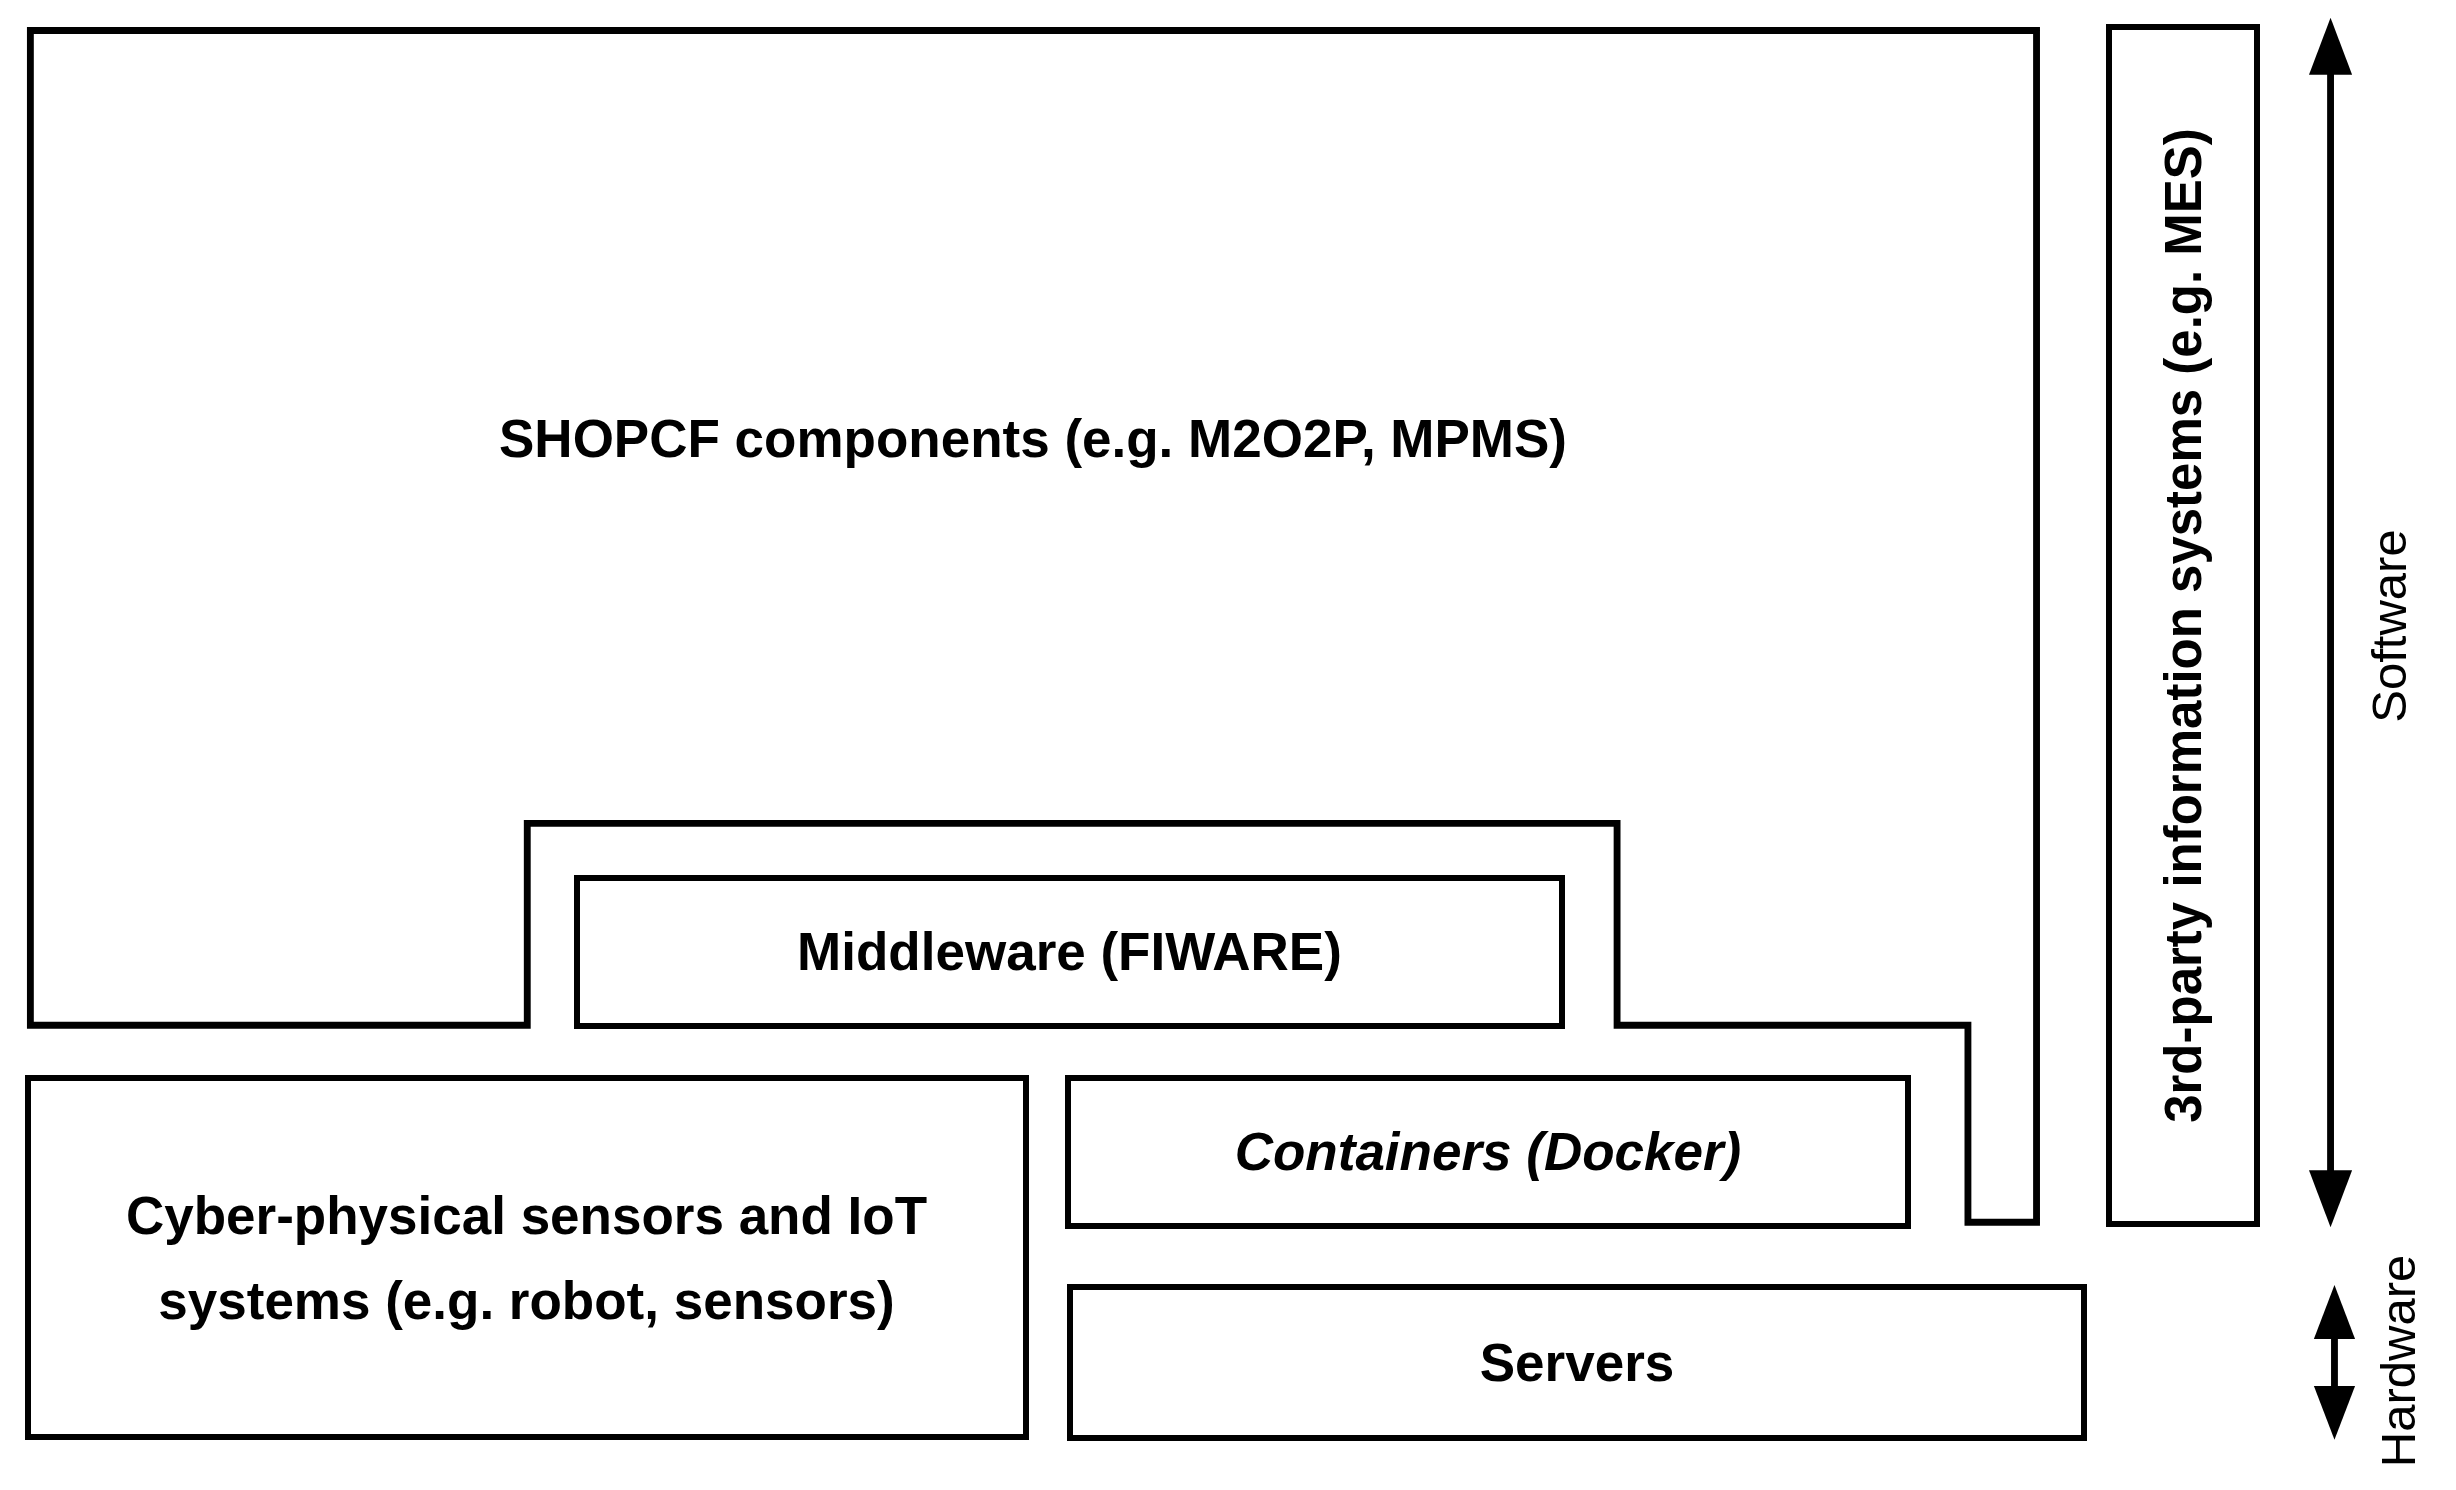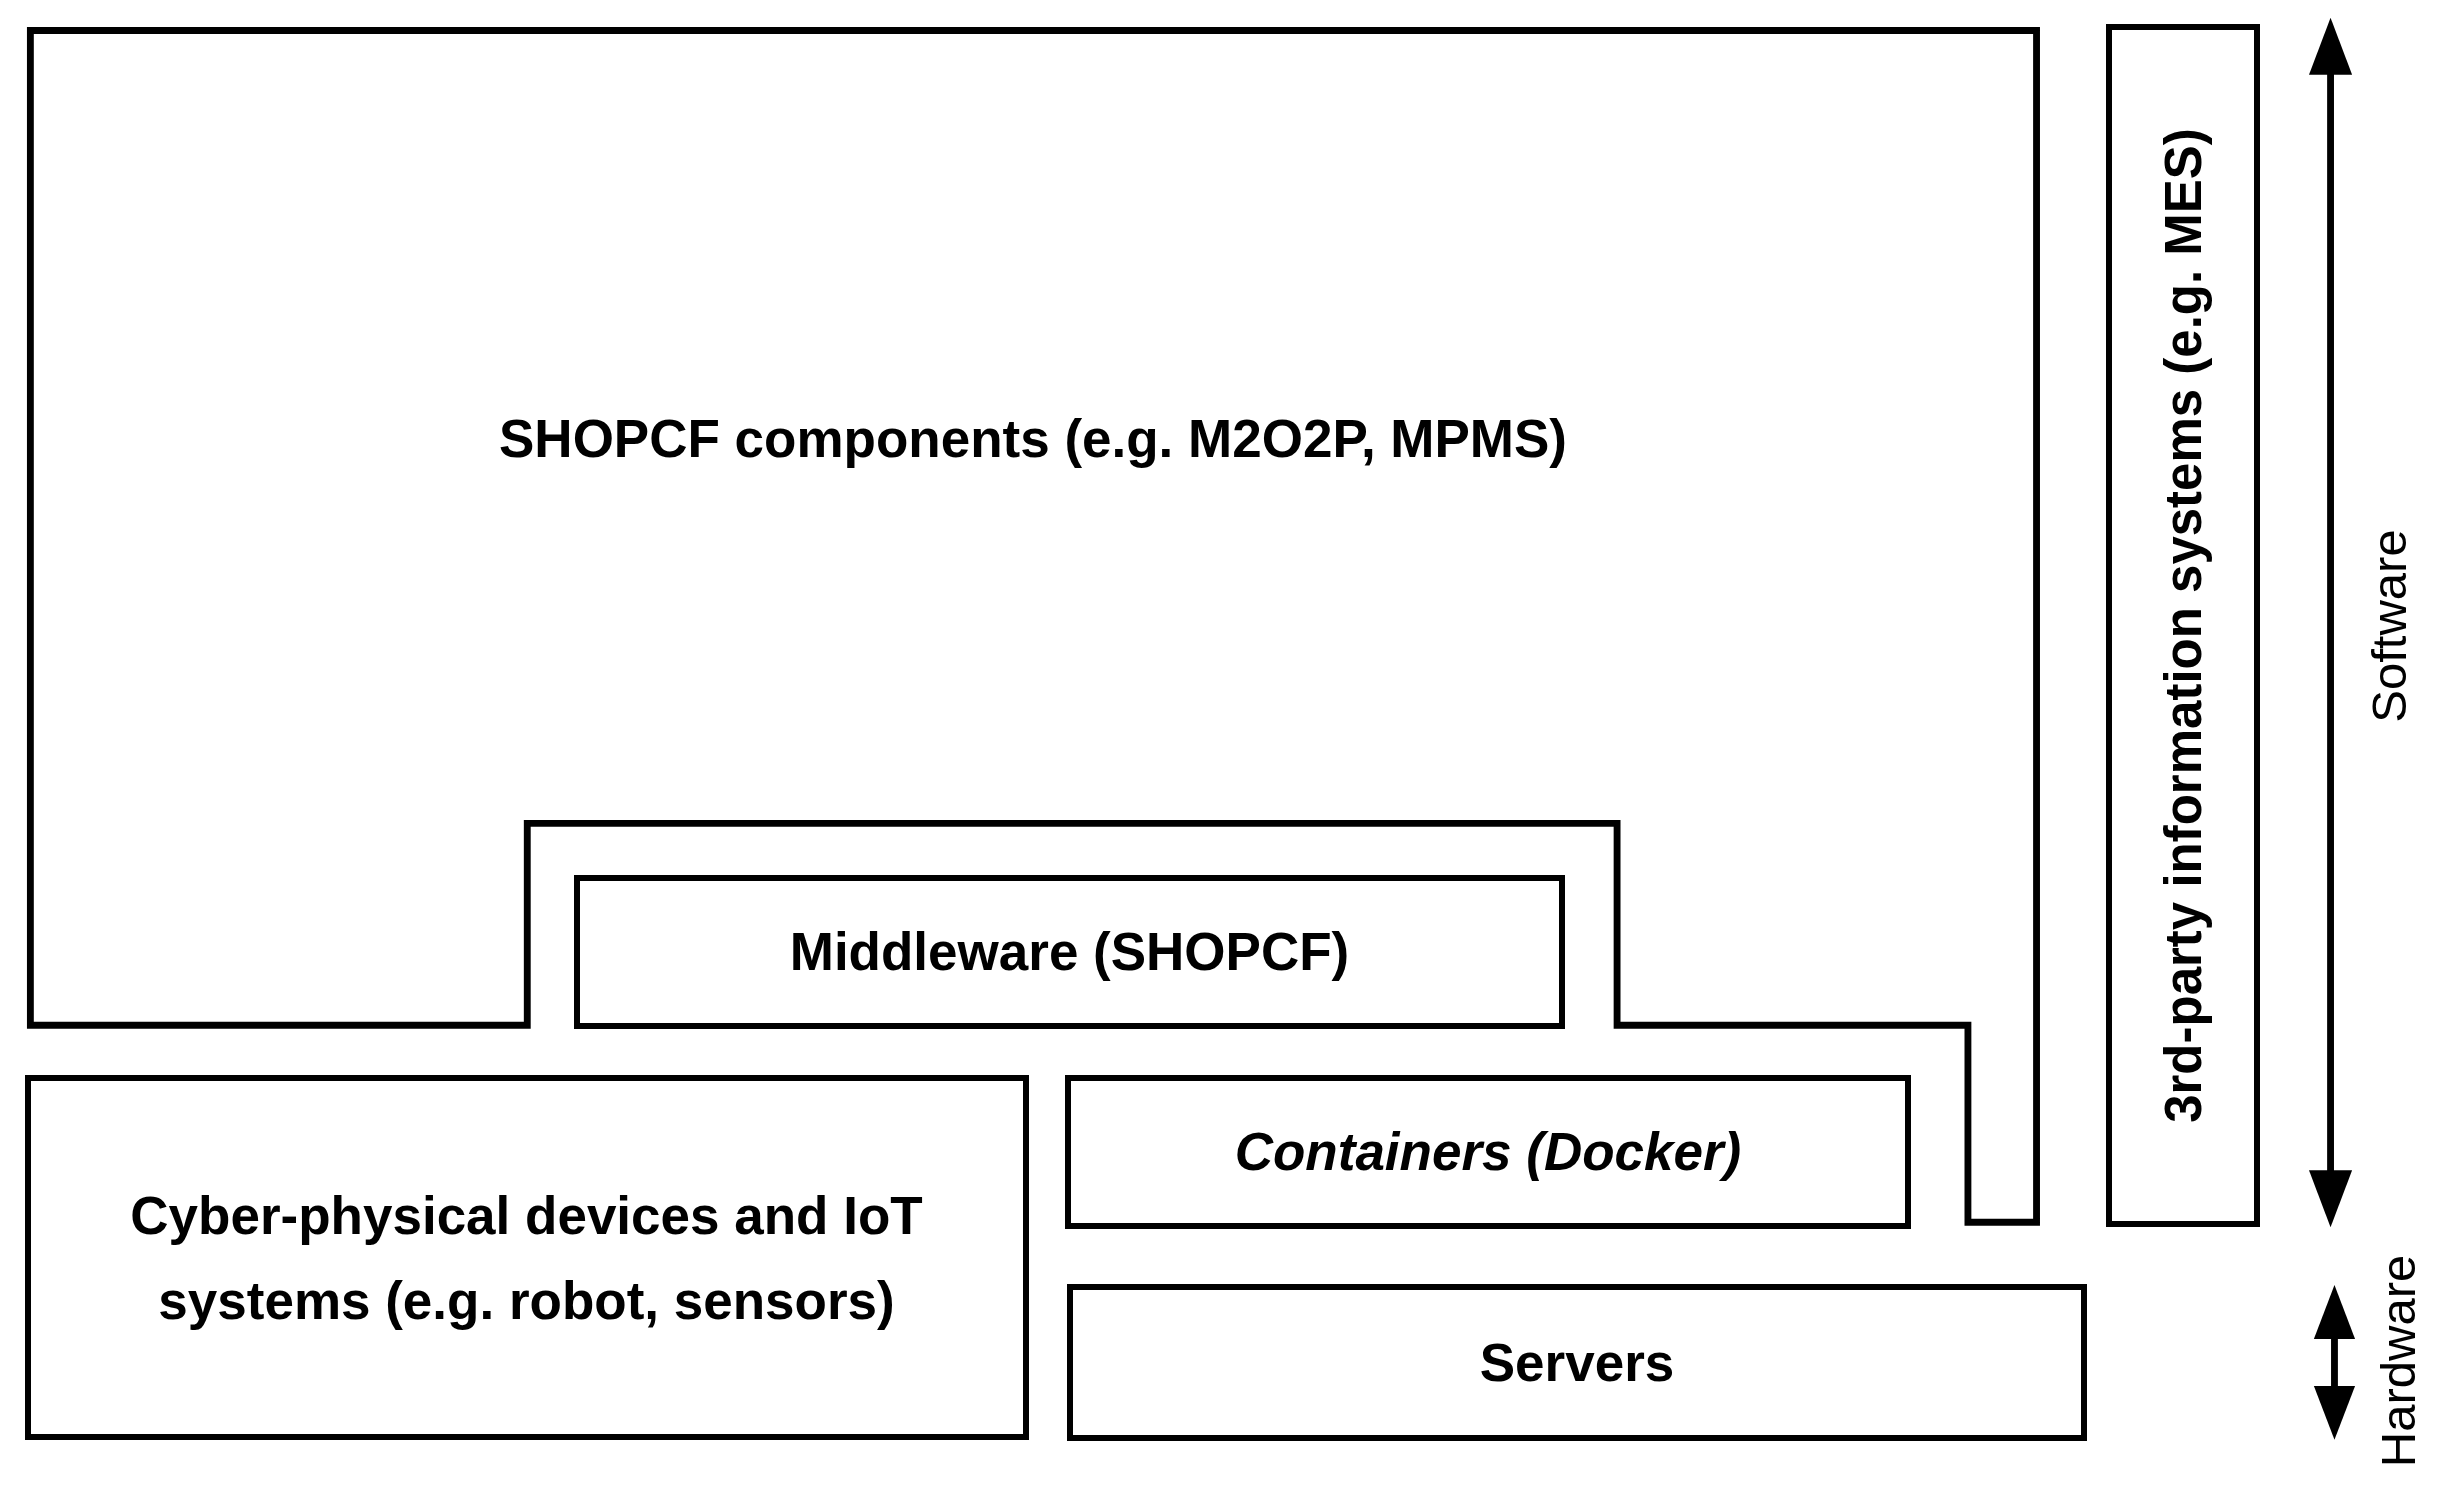--- a/index.html
+++ b/index.html
@@ -93,30 +93,30 @@
     <g>
       <line x1="2382" y1="1360" x2="2382" y2="1420" stroke="#000000" stroke-width="7"></line>
       <polygon points="2382,1311 2361,1366 2403,1366" fill="#000000"></polygon>
       <polygon points="2382,1469 2361,1414 2403,1414" fill="#000000"></polygon>
     </g>
   </svg>
 
   <div id="shopcf-label">SHOPCF components (e.g. M2O2P, MPMS)</div>
 
   <div class="box" style="left:574px; top:875px; width:991px; height:154px;">
-    <span class="box-label">Middleware (SHOPCF)</span>
+    <span class="box-label">Middleware (FIWARE)</span>
   </div>
 
   <div class="box" style="left:1065px; top:1075px; width:846px; height:154px;font-style:italic;">
     <span class="box-label">Containers (Docker)</span>
   </div>
 
   <div class="box" style="left:24.5px; top:1075px; width:1004px; height:365px;">
     <div class="box-label-multiline">
-      <span style="display:block">Cyber-physical devices and IoT</span>
+      <span style="display:block">Cyber-physical sensors and IoT</span>
       <span style="display:block">systems (e.g. robot, sensors)</span>
     </div>
   </div>
 
   <div class="box" style="left:1067px; top:1284px; width:1020px; height:157px;">
     <span class="box-label">Servers</span>
   </div>
 
   <div class="box" style="left:2106px; top:23.5px; width:154px; height:1203px;">
     <span class="vlabel">3rd-party information systems (e.g. MES)</span>

